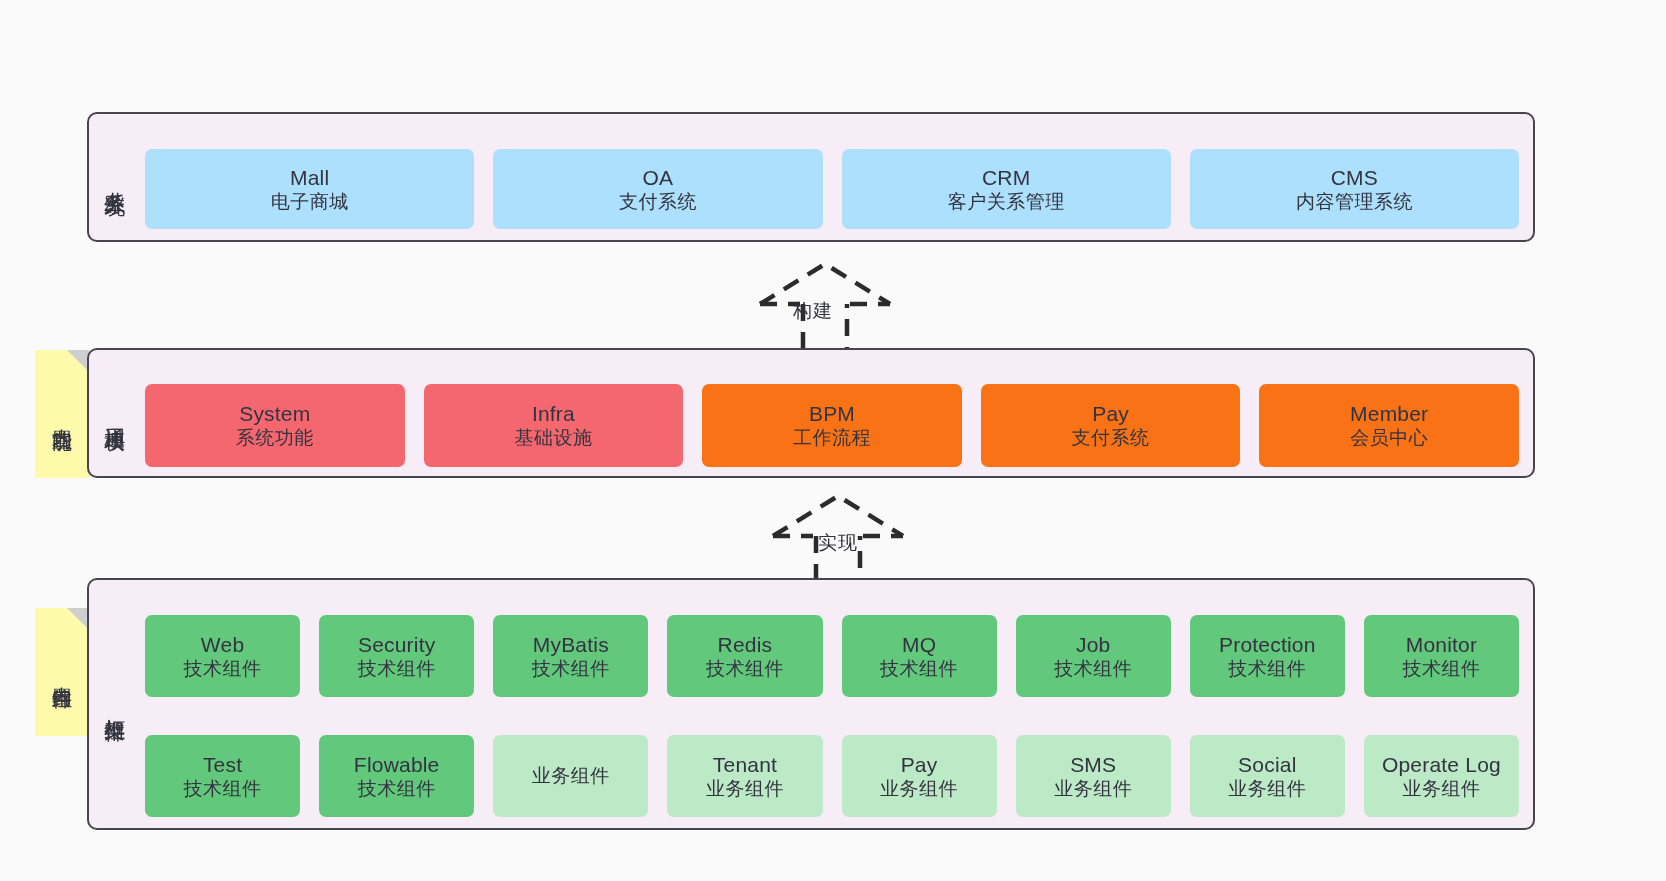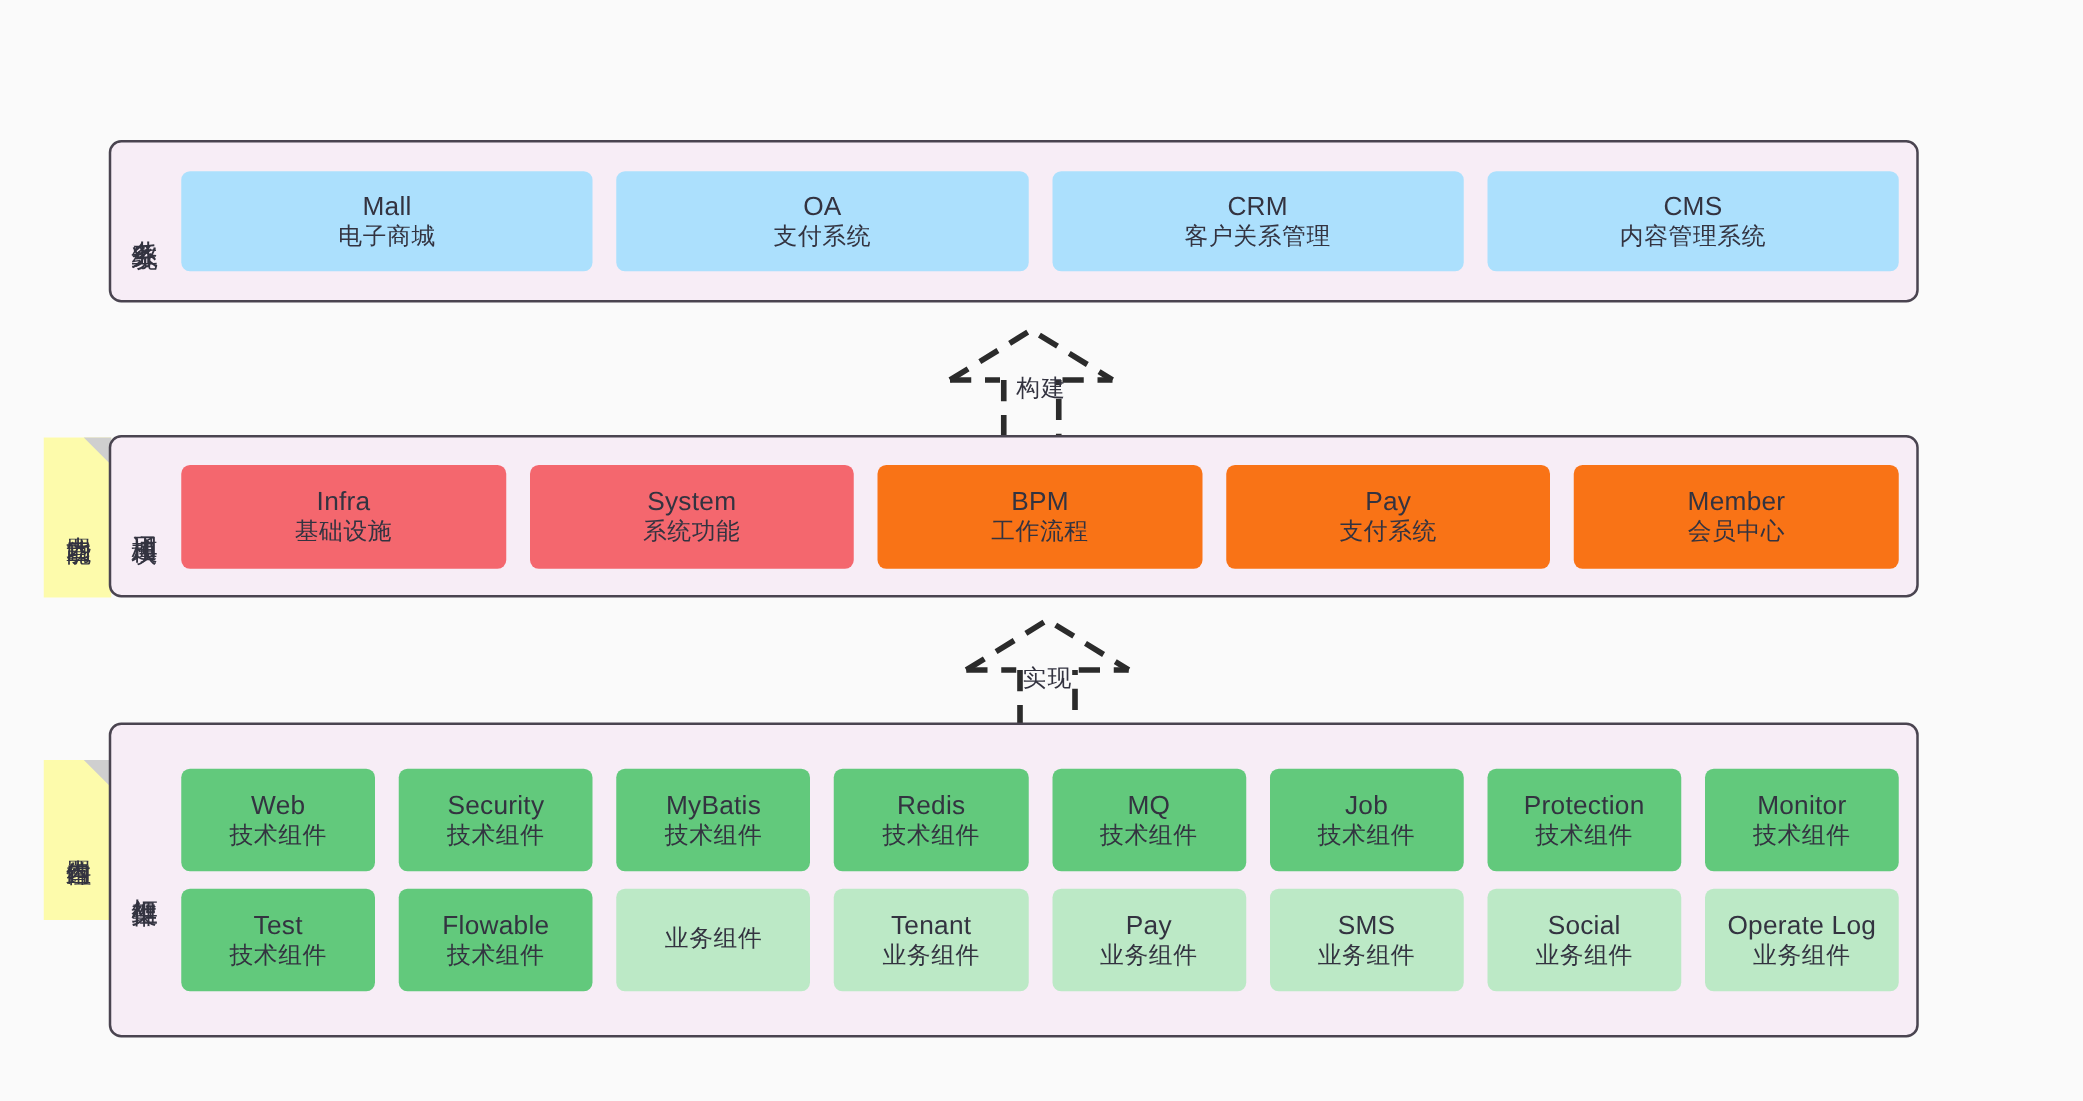--- a/index.html
+++ b/index.html
@@ -62,20 +62,21 @@
     flex: 1 1 0;
     border-radius: 7px;
     display: flex;
     flex-direction: column;
     align-items: center;
     justify-content: center;
     text-align: center;
     line-height: 1.22;
     padding: 6px 4px;
     box-sizing: border-box;
+    margin-top: 24px;
   }
   .card .t-en {
     font-size: 21px;
     letter-spacing: .2px;
   }
   .card .t-cn {
     font-size: 19px;
     letter-spacing: .5px;
   }
 
@@ -141,21 +142,21 @@
   .arrow-wrap svg { display: block; }
 
   .arrow-label {
     position: absolute;
     font-size: 19px;
     color: #333340;
     letter-spacing: 1px;
     background: transparent;
     white-space: nowrap;
   }
-  #label-build { left: 68px; top: 40px; text-align: center; }
+  #label-build { left: 48px; top: 40px; text-align: center; }
   #label-impl  { left: 60px; top: 40px; }
 </style>
 </head>
 <body>
 
 <div class="layer" id="layer-business">
   <div class="layer-title">业务系统</div>
   <div class="layer-body">
     <div class="row">
       <div class="card c-blue">
@@ -190,26 +191,26 @@
 <div class="sticky" id="sticky-modules">
   <span class="fold"></span>
   <span>内置功能</span>
 </div>
 
 <div class="layer" id="layer-modules">
   <div class="layer-title">通用模块</div>
   <div class="layer-body">
     <div class="row">
       <div class="card c-red">
+        <div class="t-en">System</div>
+        <div class="t-cn">系统功能</div>
+      </div>
+      <div class="card c-red">
         <div class="t-en">Infra</div>
         <div class="t-cn">基础设施</div>
-      </div>
-      <div class="card c-red">
-        <div class="t-en">System</div>
-        <div class="t-cn">系统功能</div>
       </div>
       <div class="card c-pink">
         <div class="t-en">BPM</div>
         <div class="t-cn">工作流程</div>
       </div>
       <div class="card c-pink">
         <div class="t-en">Pay</div>
         <div class="t-cn">支付系统</div>
       </div>
       <div class="card c-pink">

